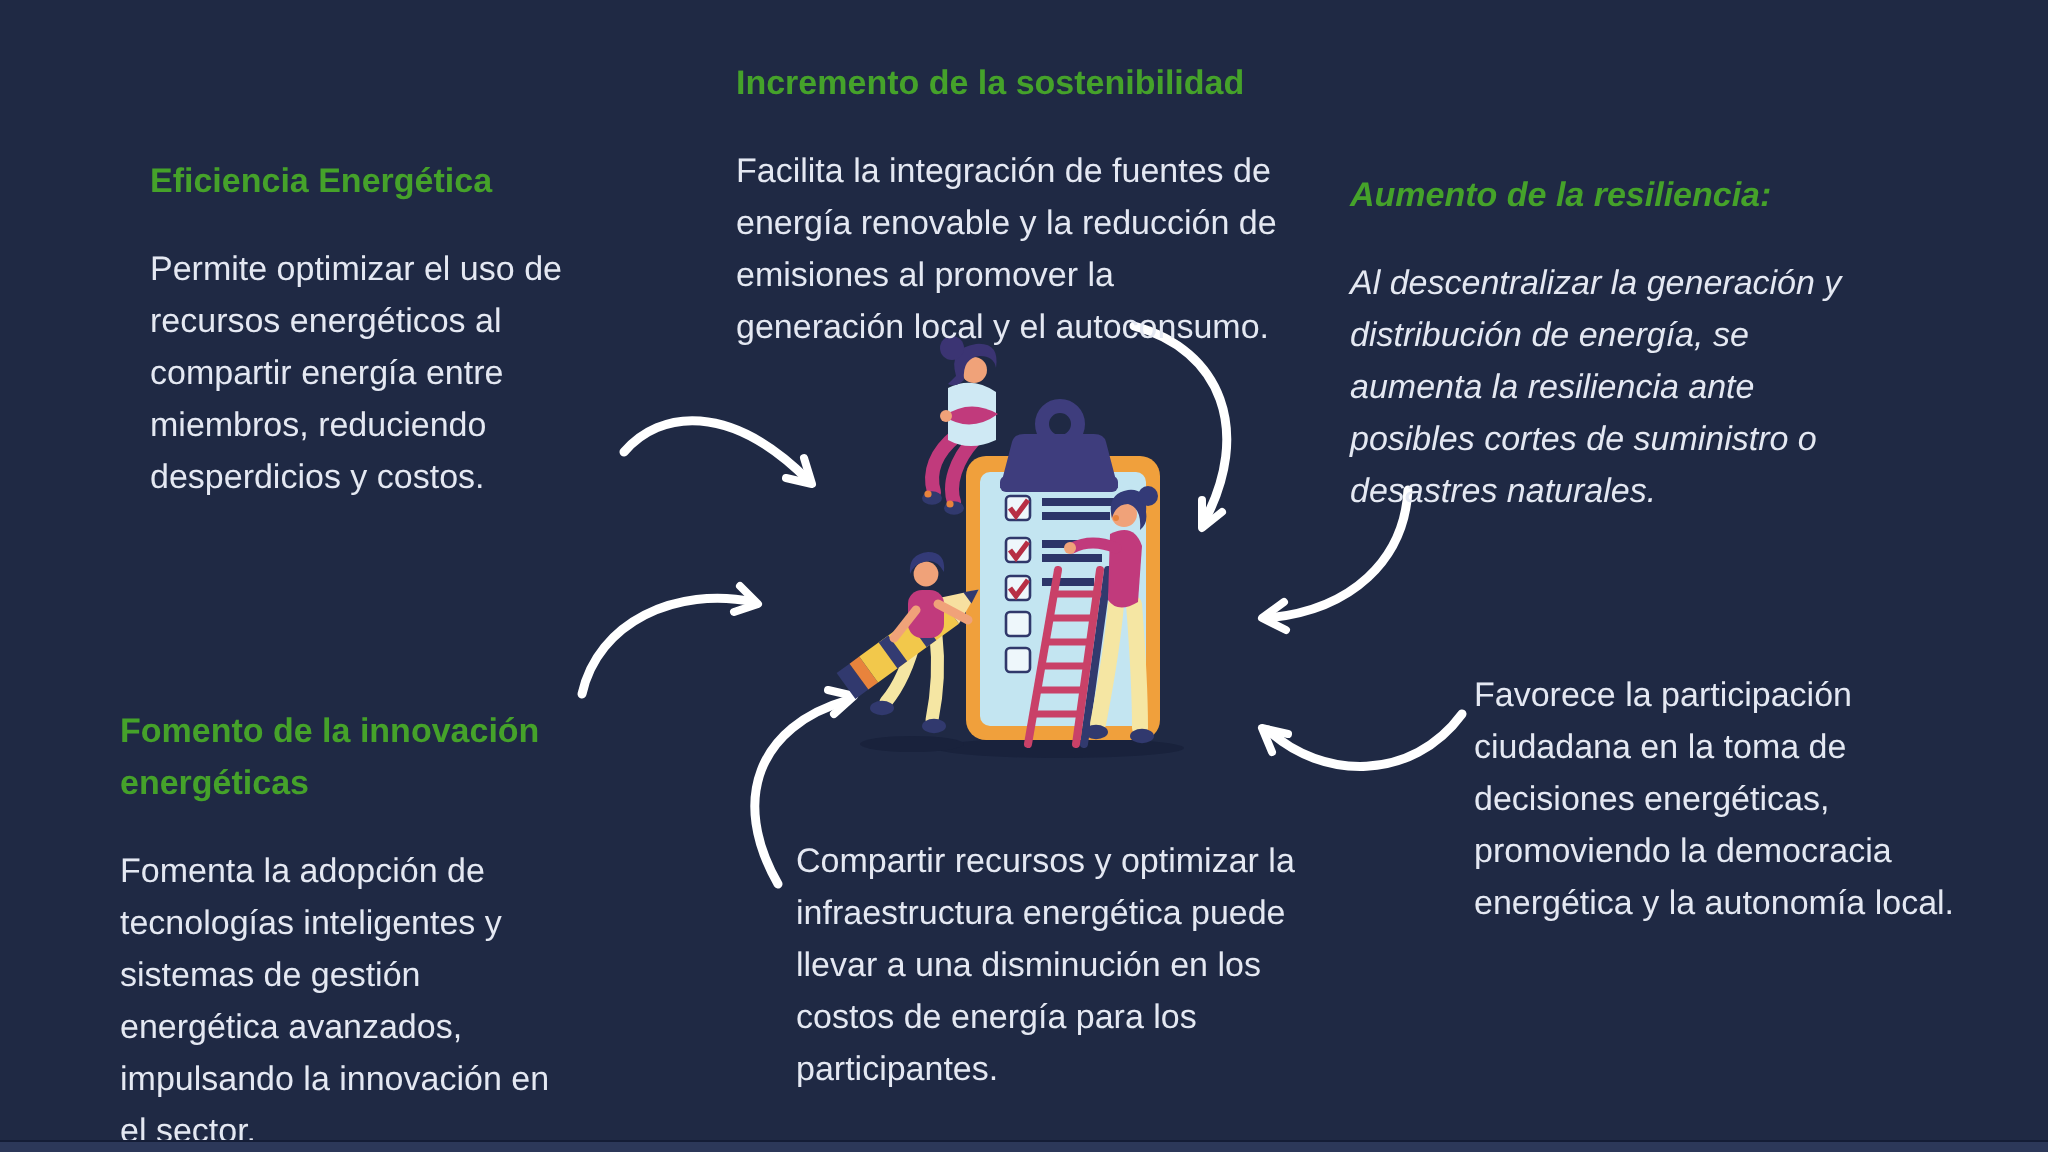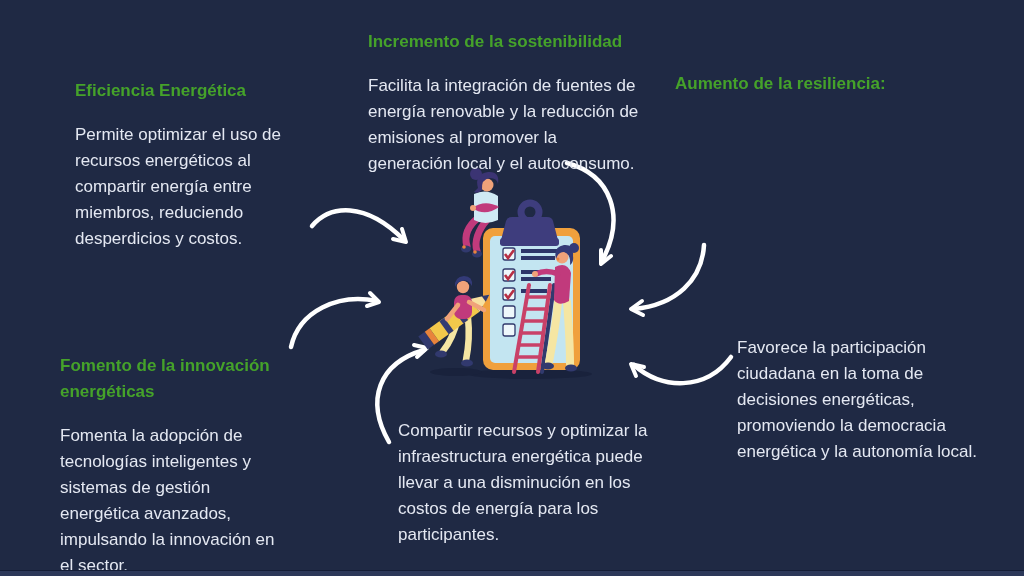--- a/index.html
+++ b/index.html
@@ -13,21 +13,21 @@
   .block h3{
     margin:0;font-size:17px;line-height:26px;font-weight:700;
     color:var(--accent,#45a22a);white-space:pre-line;
   }
   .block p{
     margin:0;font-size:17px;line-height:26px;font-weight:400;
     color:var(--text,#e4e8f2);white-space:pre-line;
   }
   .b-eficiencia{left:75px;top:60px;width:250px;}
   .b-sostenibilidad{left:368px;top:11px;width:300px;}
-  .b-resiliencia{left:675px;top:53px;width:290px;}
+  .b-resiliencia{left:675px;top:67px;width:290px;font-style:italic;}
   .b-innovacion{left:60px;top:335px;width:260px;}
   .b-costos{left:398px;top:400px;width:290px;}
   .b-empoderamiento{left:737px;top:317px;width:280px;}
   .arrows{position:absolute;left:0;top:0;}
   .arrow-line{fill:none;stroke:#ffffff;stroke-width:4.5;stroke-linecap:round;}
   .arrow-head{fill:none;stroke:#ffffff;stroke-width:4;stroke-linecap:round;stroke-linejoin:round;}
   .illustration{position:absolute;left:408px;top:150px;}
   .bottom-bar{
     position:absolute;left:0;right:0;bottom:0;height:5px;
     background:#2c3859;border-top:1px solid #141d36;
@@ -175,20 +175,25 @@
   <section class="block b-sostenibilidad">
     <h3>Incremento de la sostenibilidad</h3>
     <p>Facilita la integración de fuentes de
 energía renovable y la reducción de
 emisiones al promover la
 generación local y el autoconsumo.</p>
   </section>
 
   <section class="block b-resiliencia">
     <h3>Aumento de la resiliencia:</h3>
+    <p>Al descentralizar la generación y
+distribución de energía, se
+aumenta la resiliencia ante
+posibles cortes de suministro o
+desastres naturales.</p>
   </section>
 
   <section class="block b-innovacion">
     <h3>Fomento de la innovación
 energéticas</h3>
     <p>Fomenta la adopción de
 tecnologías inteligentes y
 sistemas de gestión
 energética avanzados,
 impulsando la innovación en

